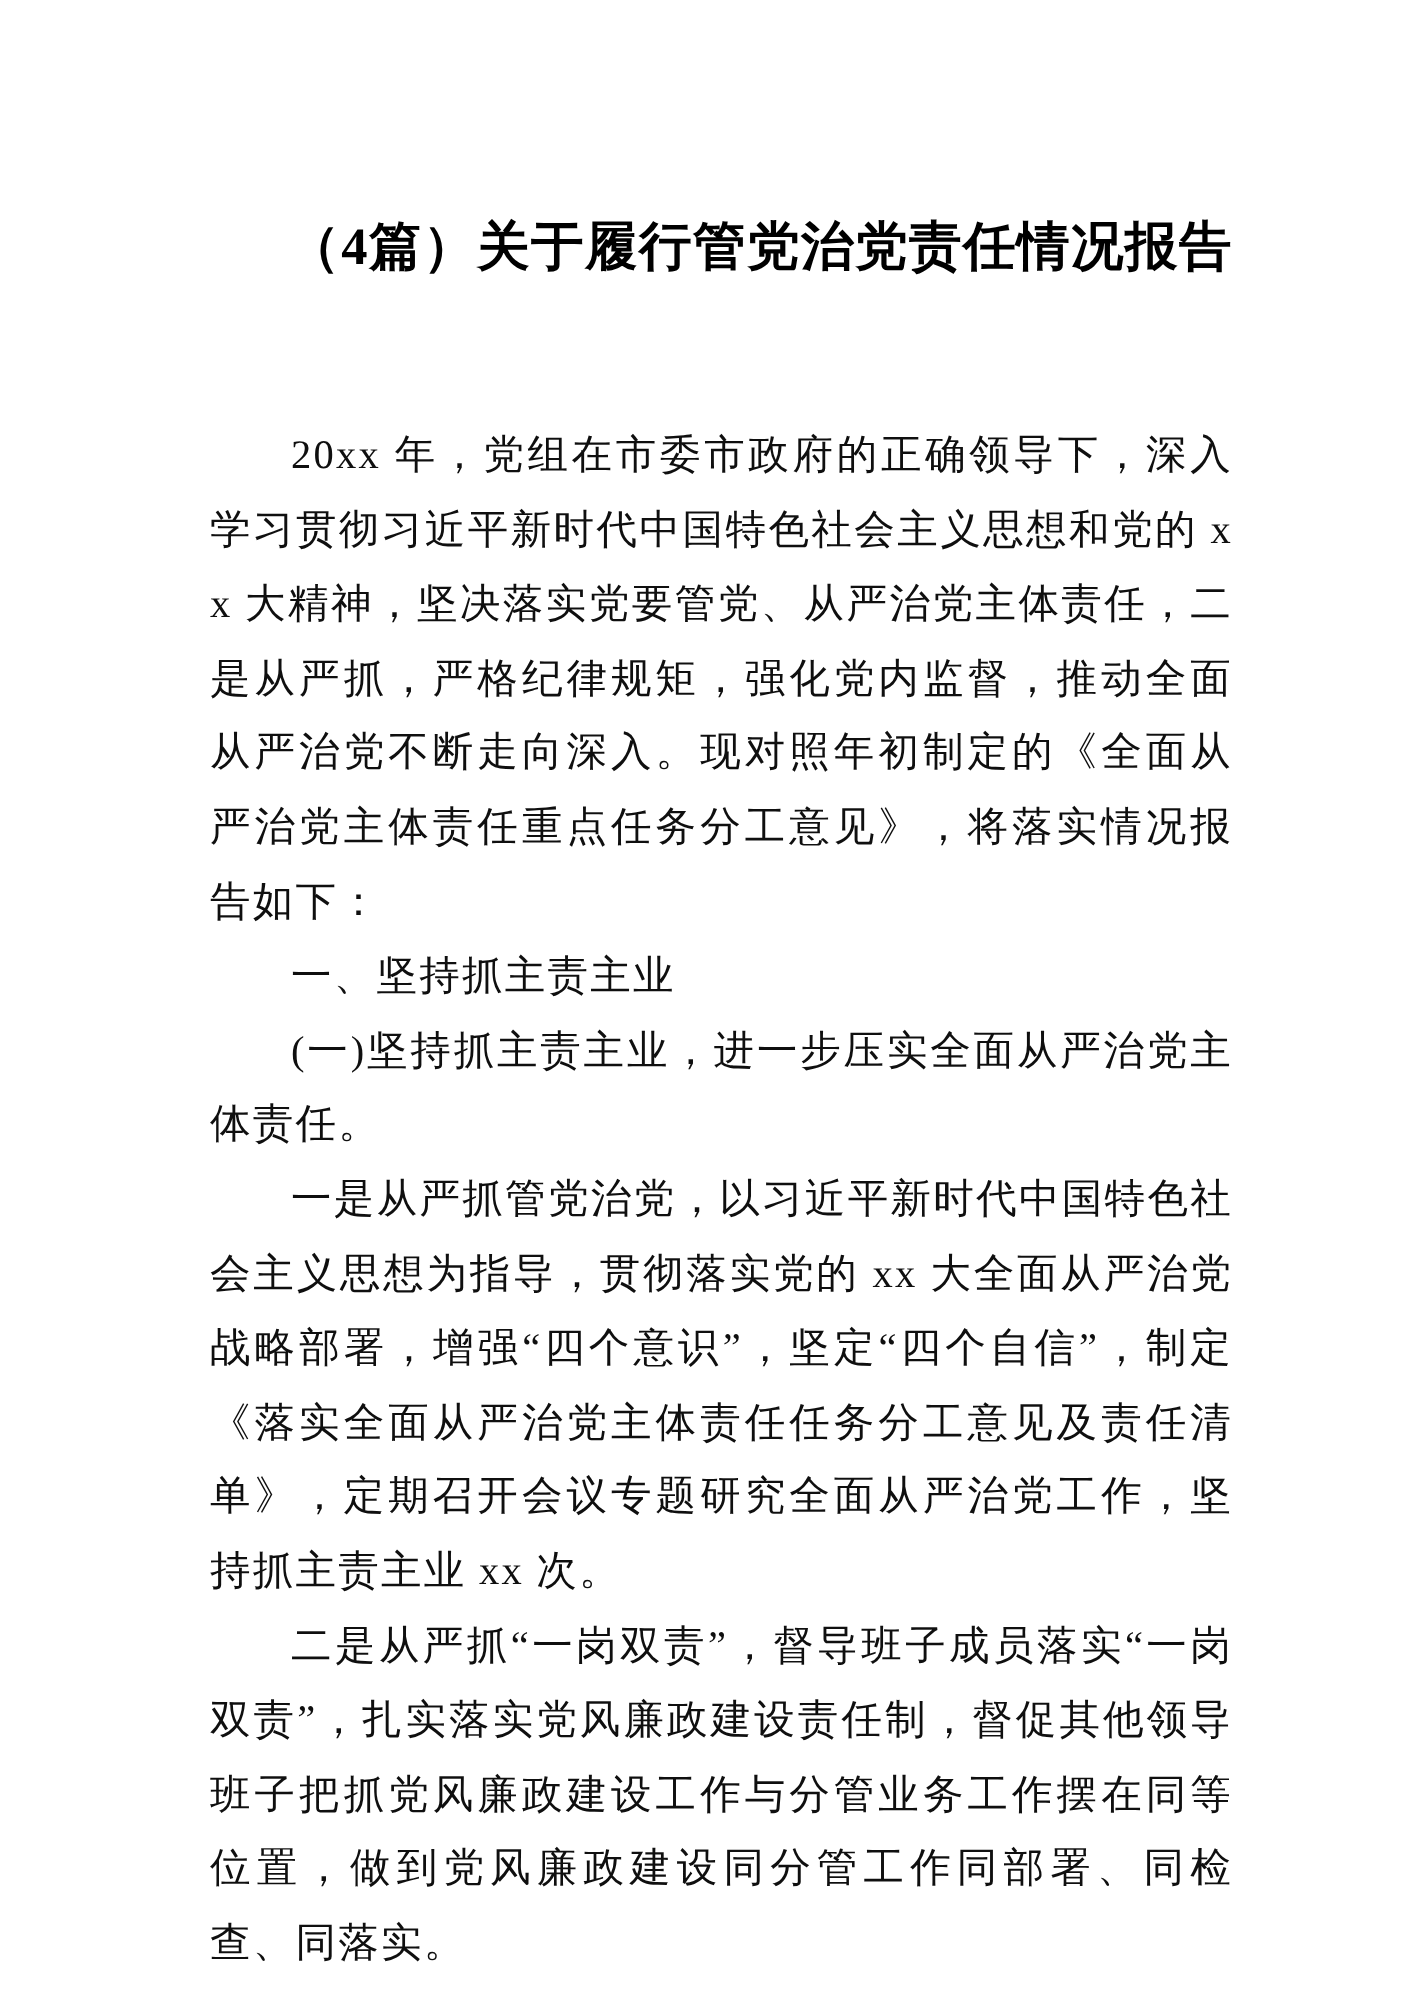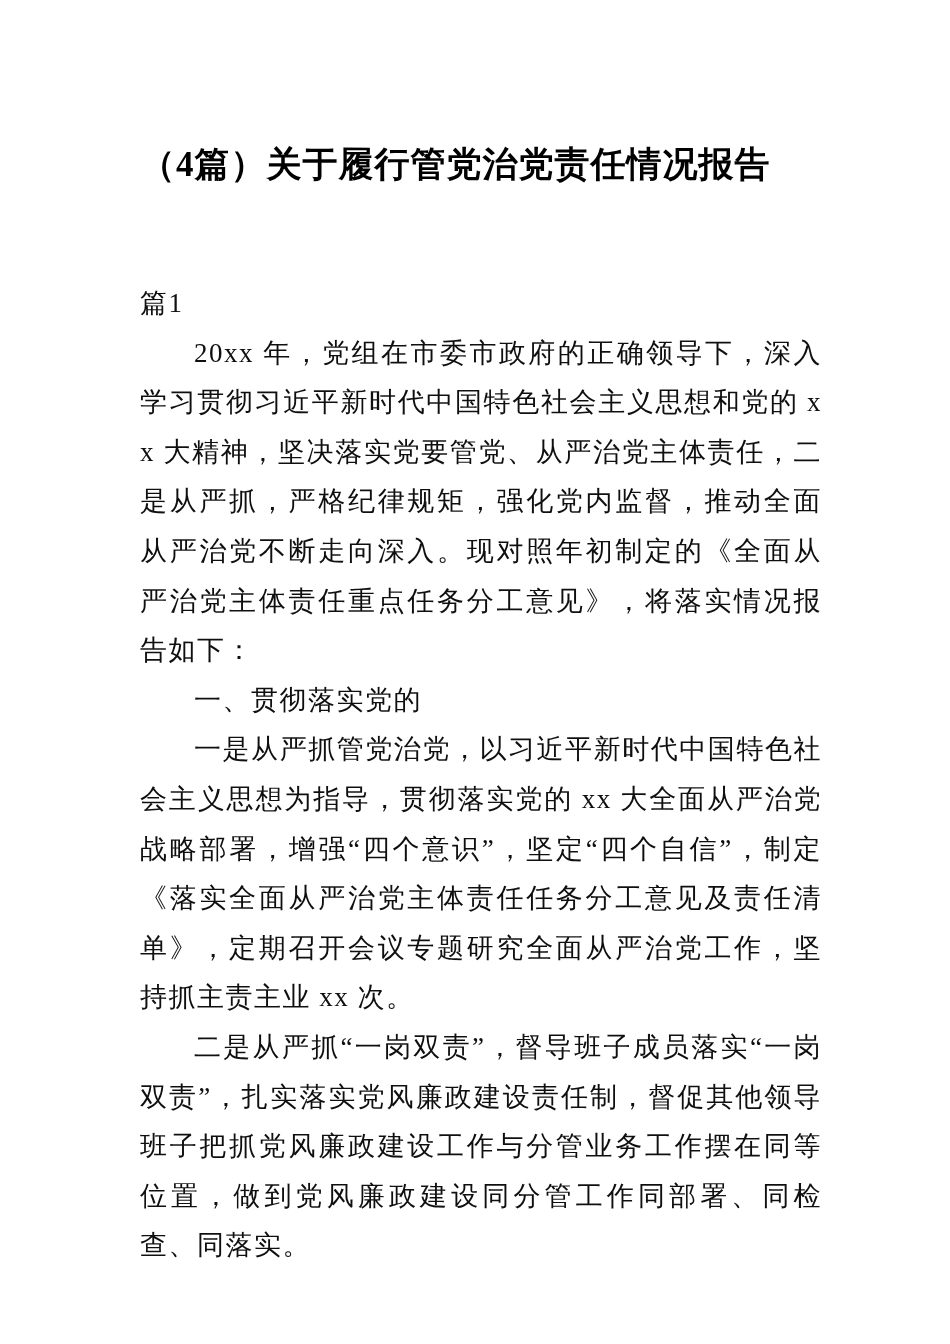--- a/index.html
+++ b/index.html
@@ -20,21 +20,21 @@
     height: 1344px;
     padding: 141px 128px 0 140px;
     background: #ffffff;
     overflow: hidden;
   }
   .doc-title {
     margin: 0 0 90px 0;
     font-size: 35px;
     line-height: 48px;
     font-weight: 700;
-    text-align: left;
+    text-align: right;
     letter-spacing: 1px;
     color: #000000;
     font-family: "Liberation Serif", "DejaVu Serif", serif;
   }
   .body-text p {
     margin: 0;
     font-size: 27px;
     line-height: 49.6px;
     letter-spacing: 1.5px;
     text-align: justify;
@@ -46,24 +46,24 @@
     text-indent: 54px;
   }
 </style>
 </head>
 <body>
 
 <div class="page">
   <h1 class="doc-title">（4篇）关于履行管党治党责任情况报告</h1>
 
   <div class="body-text">
-    <p>篇1</p>
 
     <p class="indent">20xx 年，党组在市委市政府的正确领导下，深入学习贯彻习近平新时代中国特色社会主义思想和党的 xx 大精神，坚决落实党要管党、从严治党主体责任，二是从严抓，严格纪律规矩，强化党内监督，推动全面从严治党不断走向深入。现对照年初制定的《全面从严治党主体责任重点任务分工意见》，将落实情况报告如下：</p>
 
-    <p class="indent">一、贯彻落实党的</p>
+    <p class="indent">一、坚持抓主责主业</p>
 
+    <p class="indent">(一)坚持抓主责主业，进一步压实全面从严治党主体责任。</p>
 
     <p class="indent">一是从严抓管党治党，以习近平新时代中国特色社会主义思想为指导，贯彻落实党的 xx 大全面从严治党战略部署，增强“四个意识”，坚定“四个自信”，制定《落实全面从严治党主体责任任务分工意见及责任清单》，定期召开会议专题研究全面从严治党工作，坚持抓主责主业 xx 次。</p>
 
     <p class="indent">二是从严抓“一岗双责”，督导班子成员落实“一岗双责”，扎实落实党风廉政建设责任制，督促其他领导班子把抓党风廉政建设工作与分管业务工作摆在同等位置，做到党风廉政建设同分管工作同部署、同检查、同落实。</p>
   </div>
 </div>
 
 </body></html>

